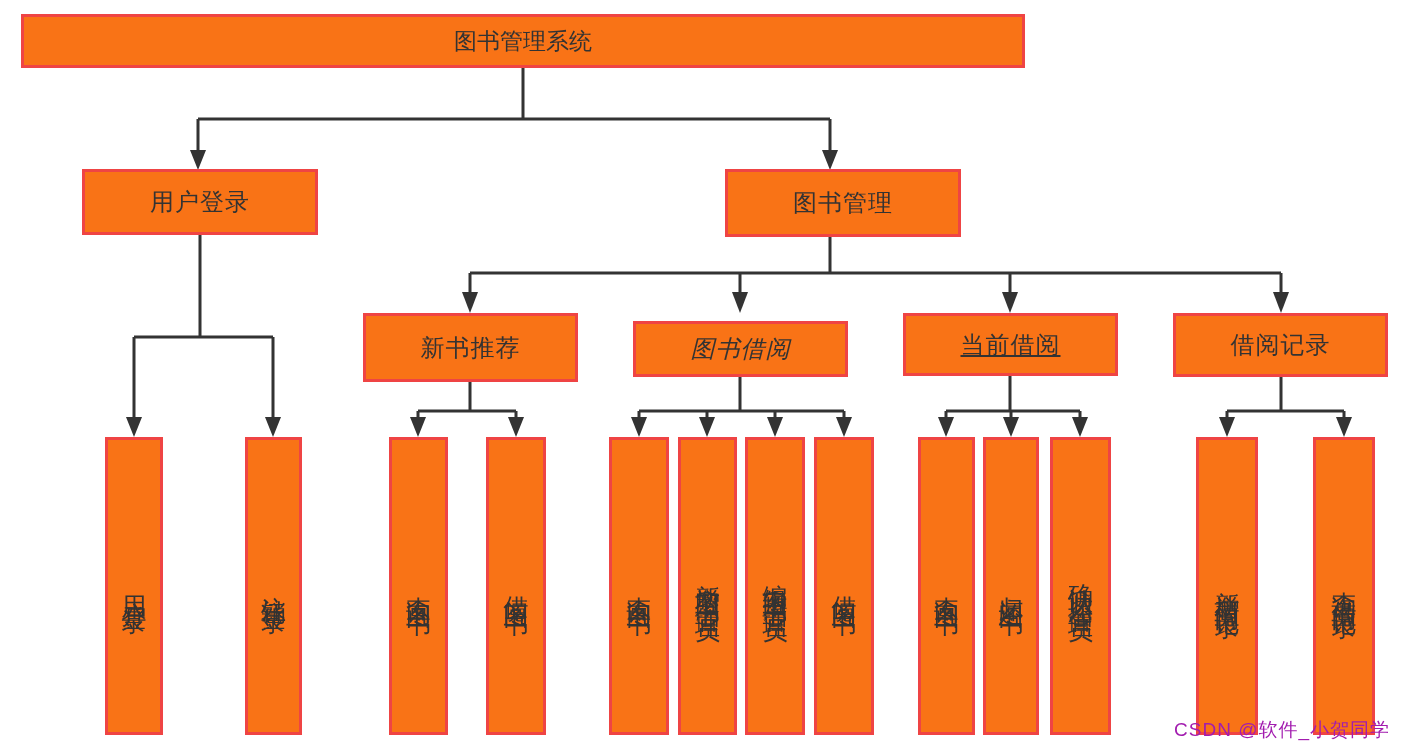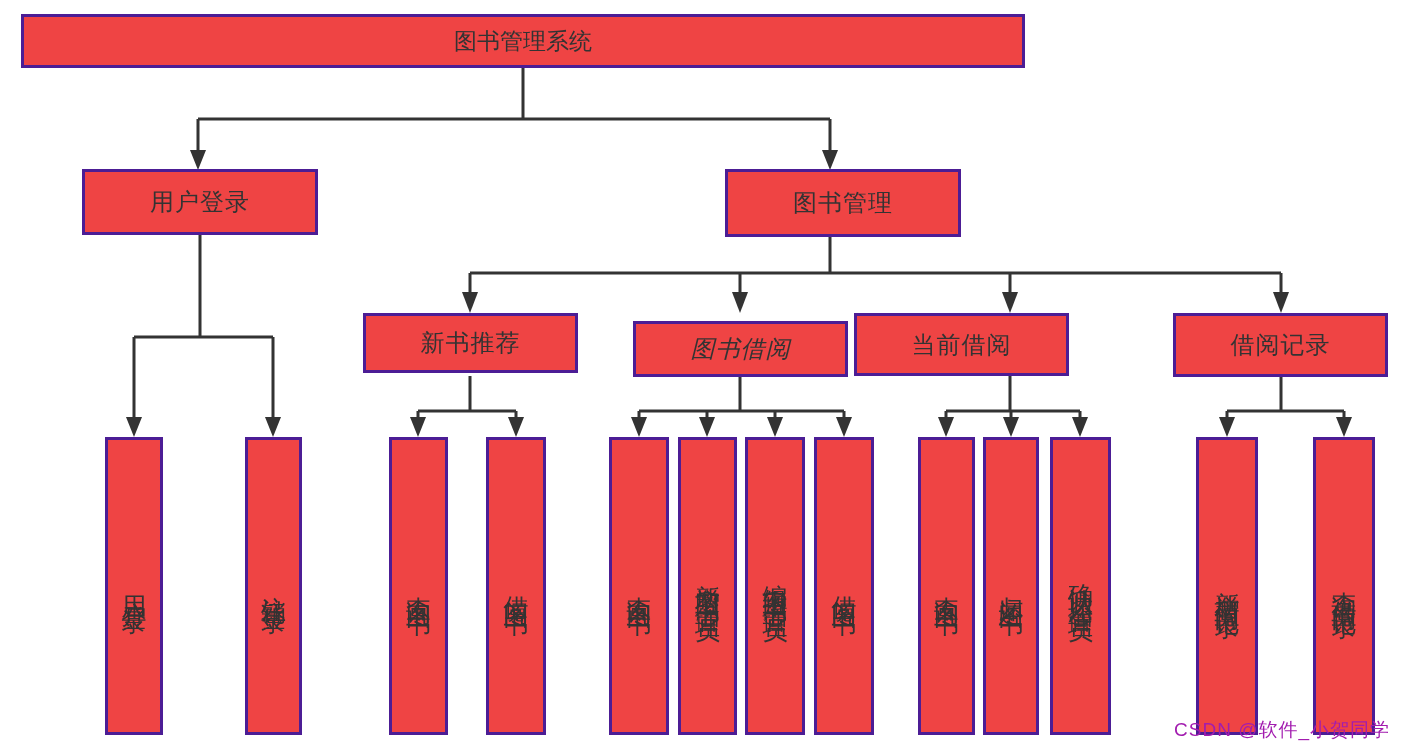--- a/index.html
+++ b/index.html
@@ -19,22 +19,22 @@
   }
   .connectors path {
     fill: none;
     stroke: #333333;
     stroke-width: 3;
   }
   .connectors polygon { fill: #333333; }
   .box {
     position: absolute;
     box-sizing: border-box;
-    border: 3px solid #4c1d95;
-    background: #ef4444;
+    border: 3px solid #ef4444;
+    background: #f97316;
     display: flex;
     align-items: center;
     justify-content: center;
     color: #333333;
   }
   .h-label { font-size: 24px; letter-spacing: 1px; }
   .lvl1 { font-size: 23px; }
   .leaf {
     writing-mode: vertical-rl;
     text-orientation: mixed;
@@ -92,23 +92,23 @@
     <path d="M1281 376 V411 M1227 411 H1344 M1227 411 V419 M1344 411 V419"></path>
     <polygon points="1219,417 1235,417 1227,437"></polygon>
     <polygon points="1336,417 1352,417 1344,437"></polygon>
   </svg>
 
   <div class="box lvl1" style="left:21px; top:14px; width:1004px; height:54px;">图书管理系统</div>
 
   <div class="box h-label" style="left:82px; top:169px; width:236px; height:66px;">用户登录</div>
   <div class="box h-label" style="left:725px; top:169px; width:236px; height:68px;">图书管理</div>
 
-  <div class="box h-label" style="left:363px; top:313px; width:215px; height:60px;">新书推荐</div>
+  <div class="box h-label" style="left:363px; top:313px; width:215px; height:69px;">新书推荐</div>
   <div class="box h-label" style="left:633px; top:321px; width:215px; height:56px;font-style:italic;">图书借阅</div>
-  <div class="box h-label" style="left:854px; top:313px; width:215px; height:63px;">当前借阅</div>
+  <div class="box h-label" style="left:903px; top:313px; width:215px; height:63px;text-decoration:underline;">当前借阅</div>
   <div class="box h-label" style="left:1173px; top:313px; width:215px; height:64px;">借阅记录</div>
 
   <div class="box leaf" style="left:105px; top:437px; width:58px; height:298px;">用户登录</div>
   <div class="box leaf" style="left:245px; top:437px; width:57px; height:298px;">注销登录</div>
 
   <div class="box leaf" style="left:389px; top:437px; width:59px; height:298px;">查询图书</div>
   <div class="box leaf" style="left:486px; top:437px; width:60px; height:298px;">借阅图书</div>
 
   <div class="box leaf" style="left:609px; top:437px; width:60px; height:298px;">查询图书</div>
   <div class="box leaf" style="left:678px; top:437px; width:59px; height:298px;">新增图书（管理员）</div>

